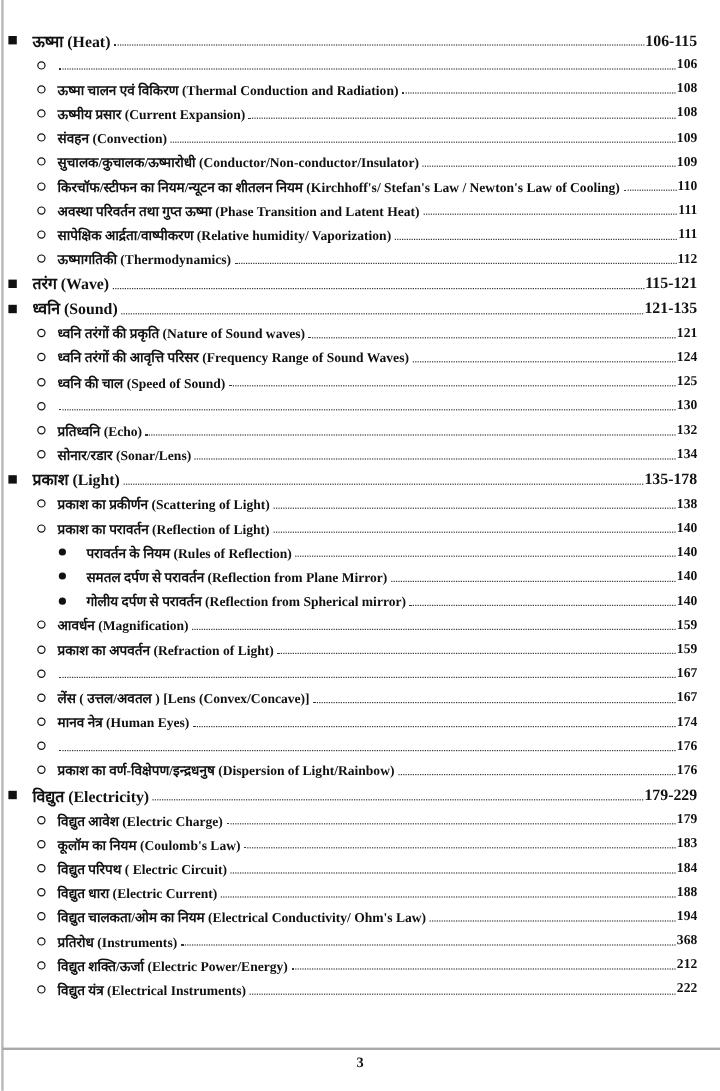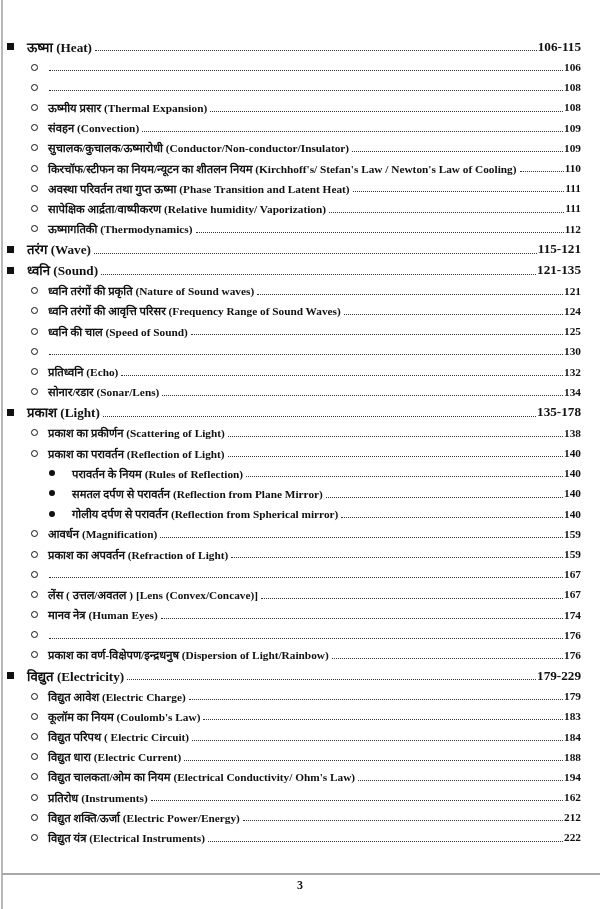--- a/index.html
+++ b/index.html
@@ -21,21 +21,20 @@
       top: 0;
       width: 2px;
       height: 909px;
       background: #b8b8b8;
     }
     .toc {
       position: absolute;
       left: 0;
       top: 23px;
       width: 589px;
-      margin-top: 13px;
     }
     .row {
       position: relative;
       height: 20.2px;
       display: flex;
       align-items: center;
       font-weight: bold;
       font-size: 11.3px;
       white-space: nowrap;
     }
@@ -124,26 +123,27 @@
       <span class="leader"></span>
       <span class="page">106-115</span>
     </div>
     <div class="row level-1">
       <span class="marker"></span>
       <span class="leader"></span>
       <span class="page">106</span>
     </div>
     <div class="row level-1">
       <span class="marker"></span>
+      <span class="label"><span>ऊष्मा चालन एवं विकिरण</span> <span>(Thermal Conduction and Radiation)</span></span>
       <span class="leader"></span>
       <span class="page">108</span>
     </div>
     <div class="row level-1">
       <span class="marker"></span>
-      <span class="label"><span>ऊष्मीय प्रसार</span> <span>(Thermal Expansion)</span></span>
+      <span class="label"><span>ऊष्मीय प्रसार</span> <span>(Current Expansion)</span></span>
       <span class="leader"></span>
       <span class="page">108</span>
     </div>
     <div class="row level-1">
       <span class="marker"></span>
       <span class="label"><span>संवहन</span> <span>(Convection)</span></span>
       <span class="leader"></span>
       <span class="page">109</span>
     </div>
     <div class="row level-1">
@@ -332,21 +332,21 @@
     <div class="row level-1">
       <span class="marker"></span>
       <span class="label"><span>विद्युत चालकता/ओम का नियम</span> <span>(Electrical Conductivity/ Ohm's Law)</span></span>
       <span class="leader"></span>
       <span class="page">194</span>
     </div>
     <div class="row level-1">
       <span class="marker"></span>
       <span class="label"><span>प्रतिरोध</span> <span>(Instruments)</span></span>
       <span class="leader"></span>
-      <span class="page">162</span>
+      <span class="page">368</span>
     </div>
     <div class="row level-1">
       <span class="marker"></span>
       <span class="label"><span>विद्युत शक्ति/ऊर्जा</span> <span>(Electric Power/Energy)</span></span>
       <span class="leader"></span>
       <span class="page">212</span>
     </div>
     <div class="row level-1">
       <span class="marker"></span>
       <span class="label"><span>विद्युत यंत्र</span> <span>(Electrical Instruments)</span></span>

